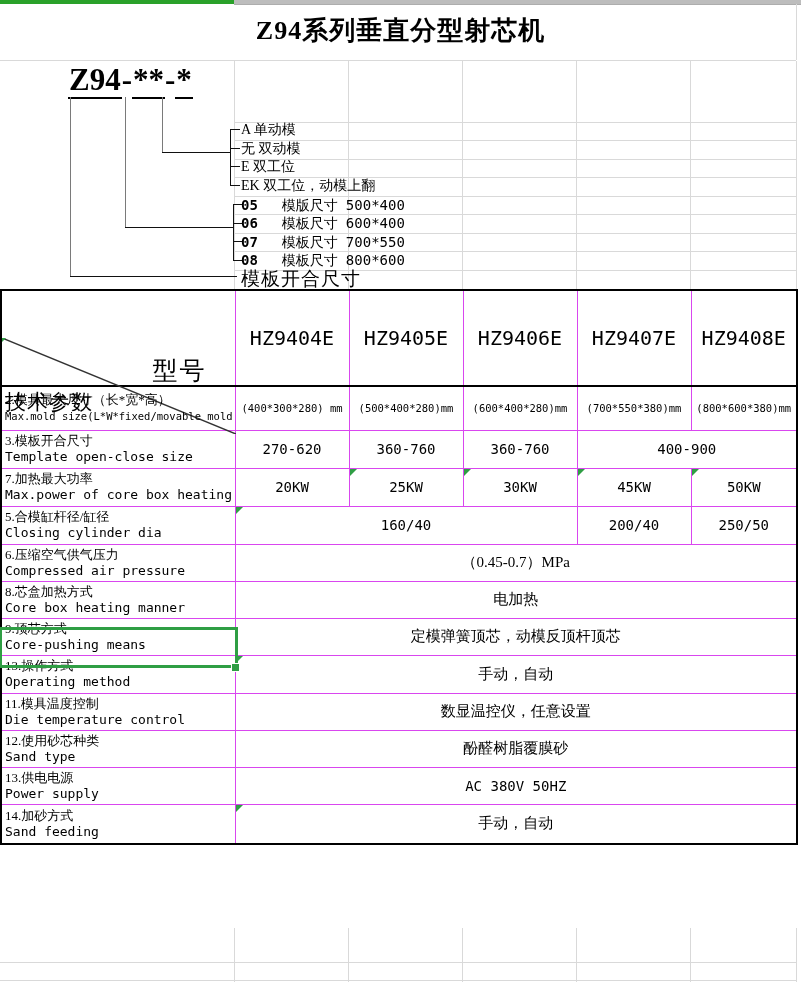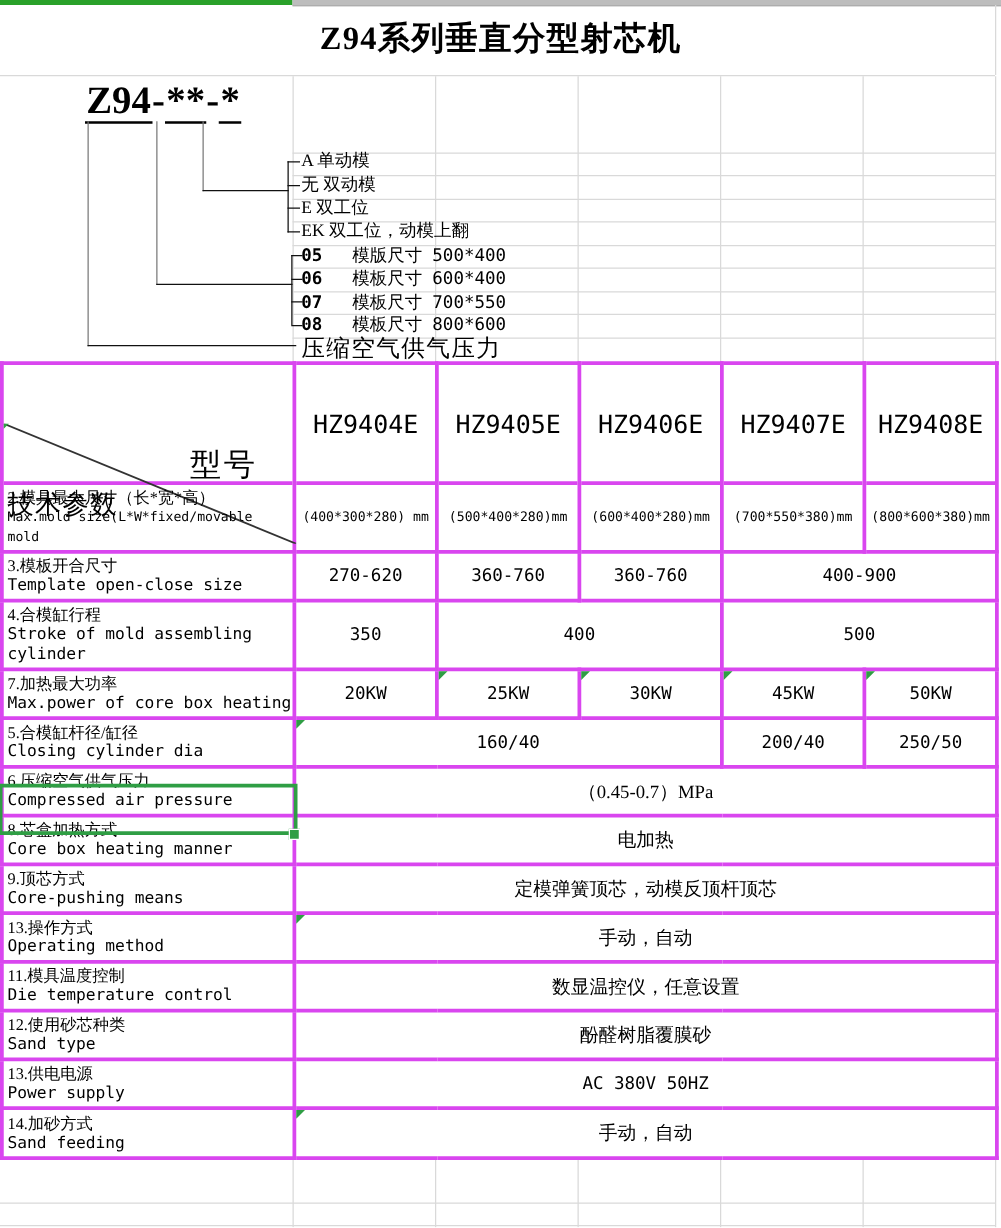--- a/index.html
+++ b/index.html
@@ -21,21 +21,21 @@
   .ln.v{width:1px;background:#7a7a7a;}
   .ln.h{height:1px;}
   .opt{position:absolute;left:241px;height:19px;line-height:19px;font-size:14px;white-space:nowrap;}
   .opt .oc{font-family:"DejaVu Sans Mono","Liberation Mono",monospace;font-weight:bold;}
   .opt .olab{margin-left:24px;}
   .opt .osz{margin-left:8px;font-family:"DejaVu Sans Mono","Liberation Mono",monospace;}
   .base-label{position:absolute;left:241px;top:266px;font-size:19px;letter-spacing:1px;white-space:nowrap;}
   
   table.spec{position:absolute;left:0;top:289px;width:797px;border-collapse:collapse;
              table-layout:fixed;border:2px solid #000;}
-  table.spec td{border:3px solid #d946ef;padding:0;position:relative;vertical-align:middle;}
+  table.spec td{border:1px solid #d946ef;padding:0;position:relative;vertical-align:middle;}
   td.labelcol{border-right:2px solid #000;vertical-align:middle;}
   tr.hdr td{border-bottom:2px solid #000;}
   .rl{padding:2px 1px 2px 3px;}
   .rl .cn{font-size:13px;line-height:16px;}
   .rl .en{font-size:13px;line-height:16px;white-space:pre-line;
           font-family:"DejaVu Sans Mono","Liberation Mono",monospace;}
   .rl.small .en{font-size:10.5px;}
   td.val{text-align:center;font-size:15px;}
   td.val.latin{font-family:"DejaVu Sans Mono","Liberation Mono",monospace;font-size:14px;}
   td.val.tiny{font-family:"DejaVu Sans Mono","Liberation Mono",monospace;font-size:10.5px;}
@@ -115,21 +115,21 @@
   <div id="optlayer">
       <div class="opt" style="top: 120px;">A 单动模</div>
       <div class="opt" style="top: 138.5px;">无 双动模</div>
       <div class="opt" style="top: 157px;">E 双工位</div>
       <div class="opt" style="top: 175.5px;">EK 双工位，动模上翻</div>
       <div class="opt" style="top: 195.5px;"><span class="oc">05</span><span class="olab">模版尺寸</span><span class="osz">500*400</span></div>
       <div class="opt" style="top: 214px;"><span class="oc">06</span><span class="olab">模板尺寸</span><span class="osz">600*400</span></div>
       <div class="opt" style="top: 232.5px;"><span class="oc">07</span><span class="olab">模板尺寸</span><span class="osz">700*550</span></div>
       <div class="opt" style="top: 251px;"><span class="oc">08</span><span class="olab">模板尺寸</span><span class="osz">800*600</span></div>
     </div>
-  <div class="base-label">压缩空气供气压力</div>
+  <div class="base-label">模板开合尺寸</div>
 
   <table class="spec" id="spectable">
     <colgroup id="cols">
         <col style="width: 234px;">
         <col style="width: 114px;">
         <col style="width: 114px;">
         <col style="width: 114px;">
         <col style="width: 114px;">
         <col style="width: 106px;">
       </colgroup>
@@ -169,32 +169,20 @@
             <div class="rl">
               <div class="cn">3.模板开合尺寸</div>
               <div class="en">Template open-close size</div>
             </div>
           </td>
           <td class="val latin"><span>270-620</span></td>
           <td class="val latin"><span>360-760</span></td>
           <td class="val latin"><span>360-760</span></td>
           <td class="val latin" colspan="2"><span>400-900</span></td>
         </tr>
-        <tr style="height: 47px;">
-          <td class="labelcol">
-            <div class="rl">
-              <div class="cn">4.合模缸行程</div>
-              <div class="en">Stroke of mold assembling
-cylinder</div>
-            </div>
-          </td>
-          <td class="val latin"><span>350</span></td>
-          <td class="val latin" colspan="2"><span>400</span></td>
-          <td class="val latin" colspan="2"><span>500</span></td>
-        </tr>
         <tr style="height: 38px;">
           <td class="labelcol">
             <div class="rl">
               <div class="cn">7.加热最大功率</div>
               <div class="en">Max.power of core box heating</div>
             </div>
           </td>
           <td class="val latin"><span>20KW</span></td>
           <td class="val latin"><span>25KW</span><div class="flag"></div></td>
           <td class="val latin"><span>30KW</span><div class="flag"></div></td>

